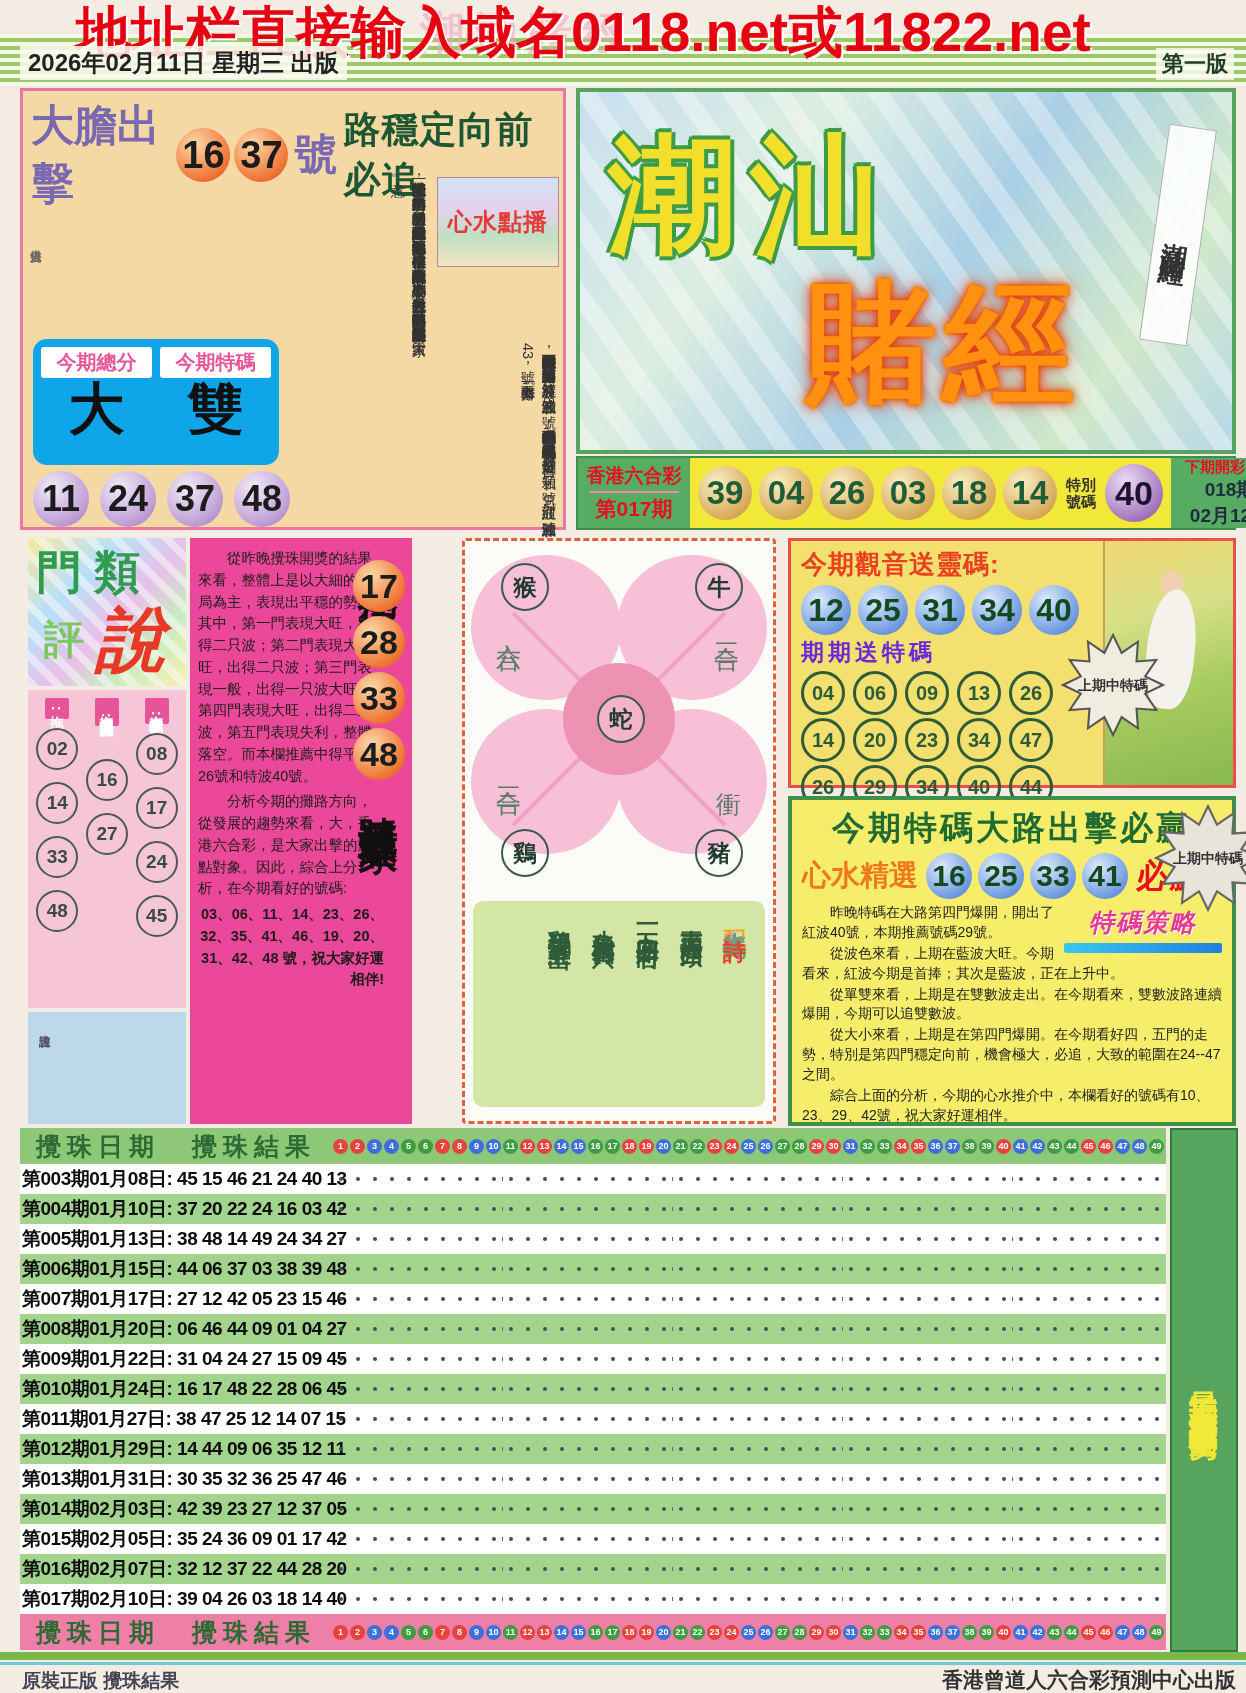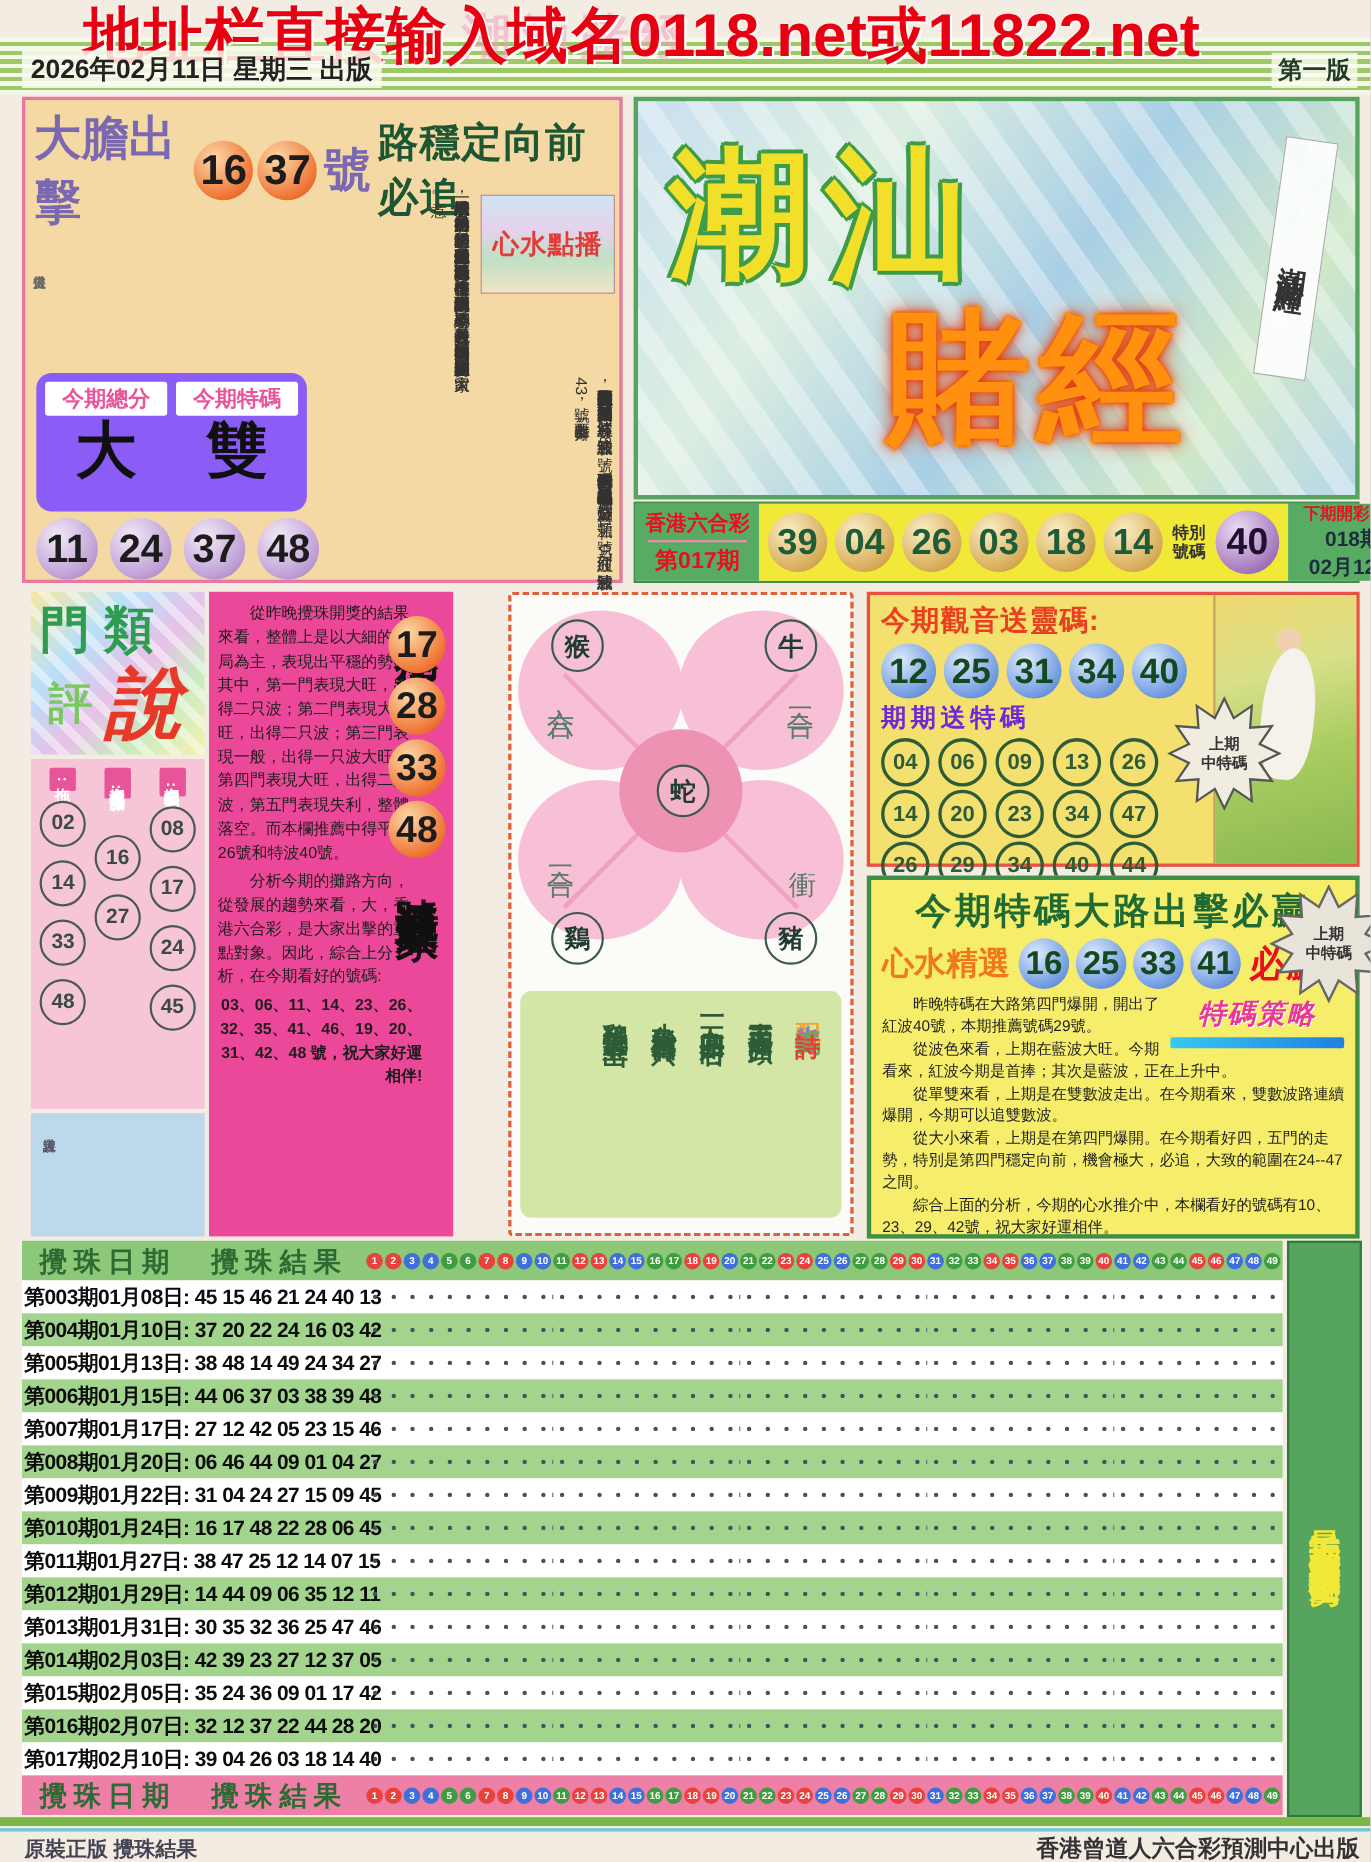--- a/index.html
+++ b/index.html
@@ -37,21 +37,21 @@
   .tl-right{font-size:37px;font-weight:900;color:#1d5632;letter-spacing:1px;margin-left:auto;}
   .tl-art1{left:26px;top:80px;width:380px;height:168px;writing-mode:vertical-rl;
            font-size:14.5px;line-height:1.45;color:#333;}
   .tl-art2{left:260px;top:252px;width:276px;height:182px;writing-mode:vertical-rl;
            font-size:14.5px;line-height:1.45;color:#333;}
   .tl-inset{left:414px;top:86px;width:120px;height:88px;border:1px solid #b89;
      background:linear-gradient(180deg,#cfe4f2 0%,#e5d2ec 35%,#bfe0c4 65%,#f0e6c4 100%);
      display:flex;align-items:center;justify-content:center;}
   .tl-inset span{font-size:24px;font-weight:900;color:#e43a3a;letter-spacing:1px;}
   .tl-provider{left:4px;top:150px;writing-mode:vertical-rl;font-size:12px;color:#666;}
-  .tl-pink{left:10px;top:248px;width:246px;height:126px;background:#8b5cf6;border-radius:14px;
+  .tl-pink{left:10px;top:248px;width:246px;height:126px;background:#0ea5e9;border-radius:14px;
            display:flex;gap:8px;padding:8px;box-sizing:border-box;}
   .tl-cell{flex:1;display:flex;flex-direction:column;align-items:center;}
   .tl-cell-h{background:#fff;color:#e8559a;font-size:20px;font-weight:900;width:100%;
              text-align:center;border-radius:3px;padding:2px 0;}
   .tl-cell-v{font-size:56px;font-weight:900;color:#101010;line-height:1.1;}
   .tl-balls{left:10px;top:380px;display:flex;gap:11px;}
 
   
   .mast{left:576px;top:88px;width:660px;height:366px;box-sizing:border-box;border:4px solid #56a45e;
     background:linear-gradient(125deg,#c8dff0 0%,#dceee0 28%,#a9cfe6 55%,#cfe8c8 80%,#b8d8ea 100%);}
@@ -133,21 +133,21 @@
   .gy-sub{font-size:23px;font-weight:900;color:#6d28d9;letter-spacing:4px;}
   .gy-rows{display:flex;flex-direction:column;gap:3px;margin-top:3px;}
   .gy-row{display:flex;gap:8px;}
   .gy-img{width:128px;position:relative;border-left:2px solid #c8a060;flex:none;
     background:linear-gradient(165deg,#f0d870 0%,#d8e088 30%,#a8cc60 60%,#88b850 100%);}
   .robe{position:absolute;left:42px;top:48px;width:48px;height:120px;background:#f4f2ea;
         border-radius:50% 50% 40% 40%;transform:rotate(6deg);}
   .head{position:absolute;left:56px;top:30px;width:22px;height:24px;background:#f0d0b0;border-radius:50%;}
   .burst{position:absolute;}
   .burst svg{display:block;}
-  .burst-txt{position:absolute;inset:0;display:flex;flex-direction:column;align-items:center;
+  .burst-txt{position:absolute;inset:0;display:flex;flex-direction:row;align-items:center;
      justify-content:center;font-size:14px;font-weight:900;color:#333;line-height:1.2;}
 
   
   .sp-box{left:788px;top:796px;width:448px;height:330px;background:#f6ee6a;box-sizing:border-box;
           border:4px solid #3f8f4a;padding:6px 10px;}
   .sp-title{font-size:33px;font-weight:900;color:#1f6b33;letter-spacing:3px;text-align:center;}
   .sp-row{display:flex;align-items:center;gap:8px;margin:2px 0 4px 0;}
   .sp-pick{font-size:29px;font-weight:900;color:#f07818;}
   .sp-win{font-size:33px;font-weight:900;color:#e81020;}
   .sp-body{font-size:14px;line-height:1.42;color:#222;}

